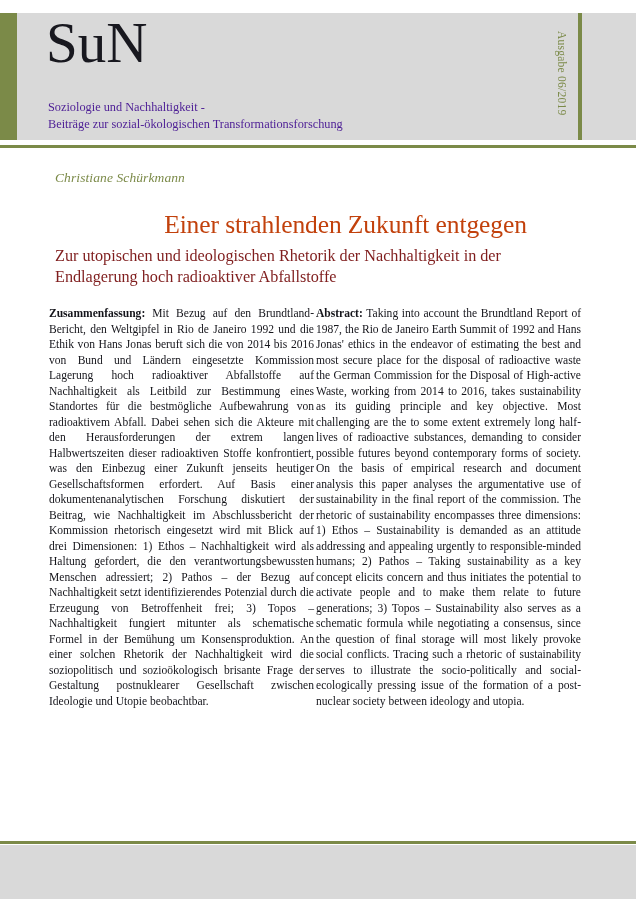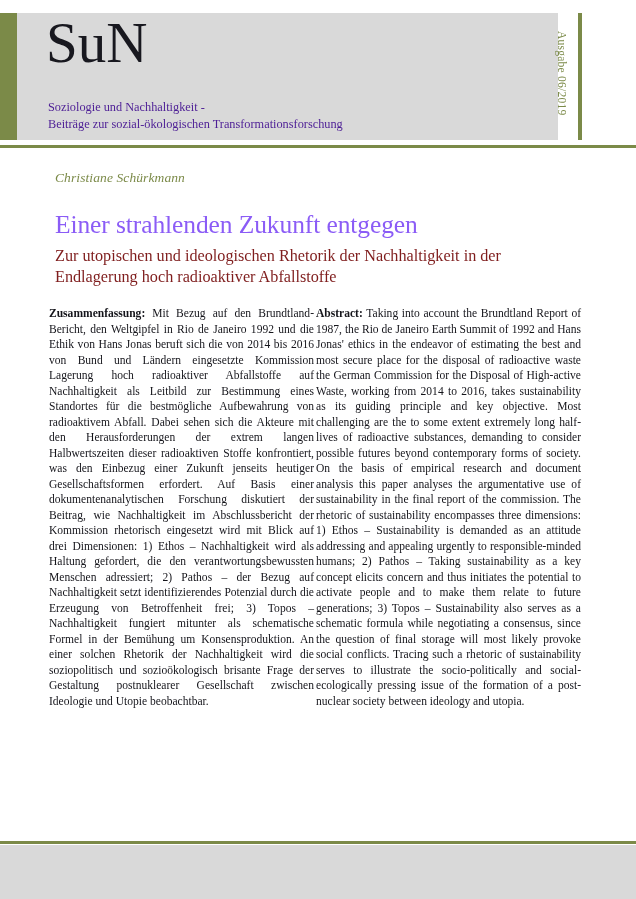--- a/index.html
+++ b/index.html
@@ -13,21 +13,21 @@
     font-family: "Liberation Serif", serif;
     overflow: hidden;
     position: relative;
   }
 
   
   .masthead {
     position: absolute;
     left: 0;
     top: 13px;
-    width: 558px;
+    width: 636px;
     height: 127px;
     background: #d9d9d9;
     box-sizing: border-box;
   }
   .masthead-leftbar {
     position: absolute;
     left: 0;
     top: 0;
     width: 17px;
     height: 127px;
@@ -105,22 +105,23 @@
     font-size: 13.5px;
     color: #7b8a48;
     letter-spacing: 0.1px;
   }
   .article-title {
     margin: 24px 0 0 55px;
     font-family: "Liberation Serif", serif;
     font-weight: 400;
     font-size: 25.5px;
     line-height: 1.18;
-    color: #8b5cf6;
+    color: #c2410c;
     letter-spacing: -0.1px;
+    text-align: center;
   }
   .article-subtitle {
     margin: 6px 55px 0 55px;
     font-family: "Liberation Serif", serif;
     font-weight: 400;
     font-size: 16.2px;
     line-height: 1.32;
     color: #7f1d1d;
   }
 

